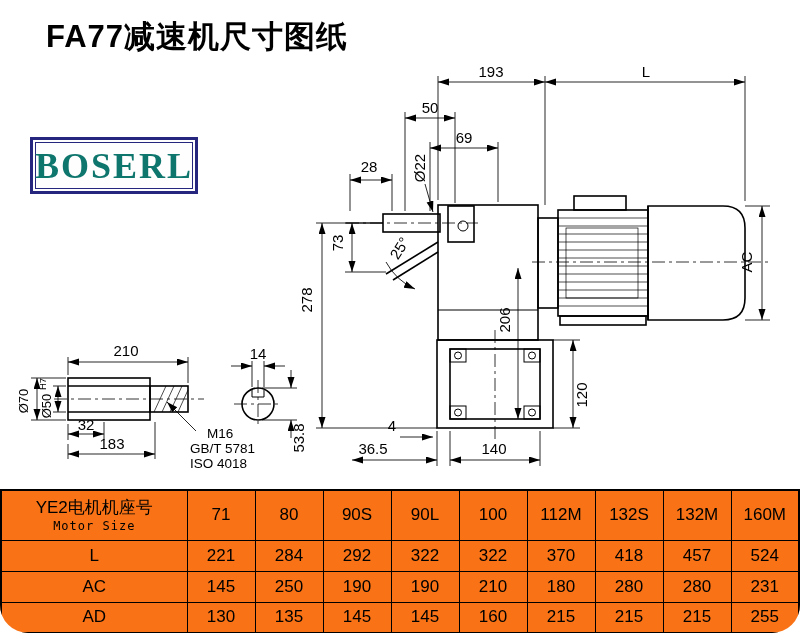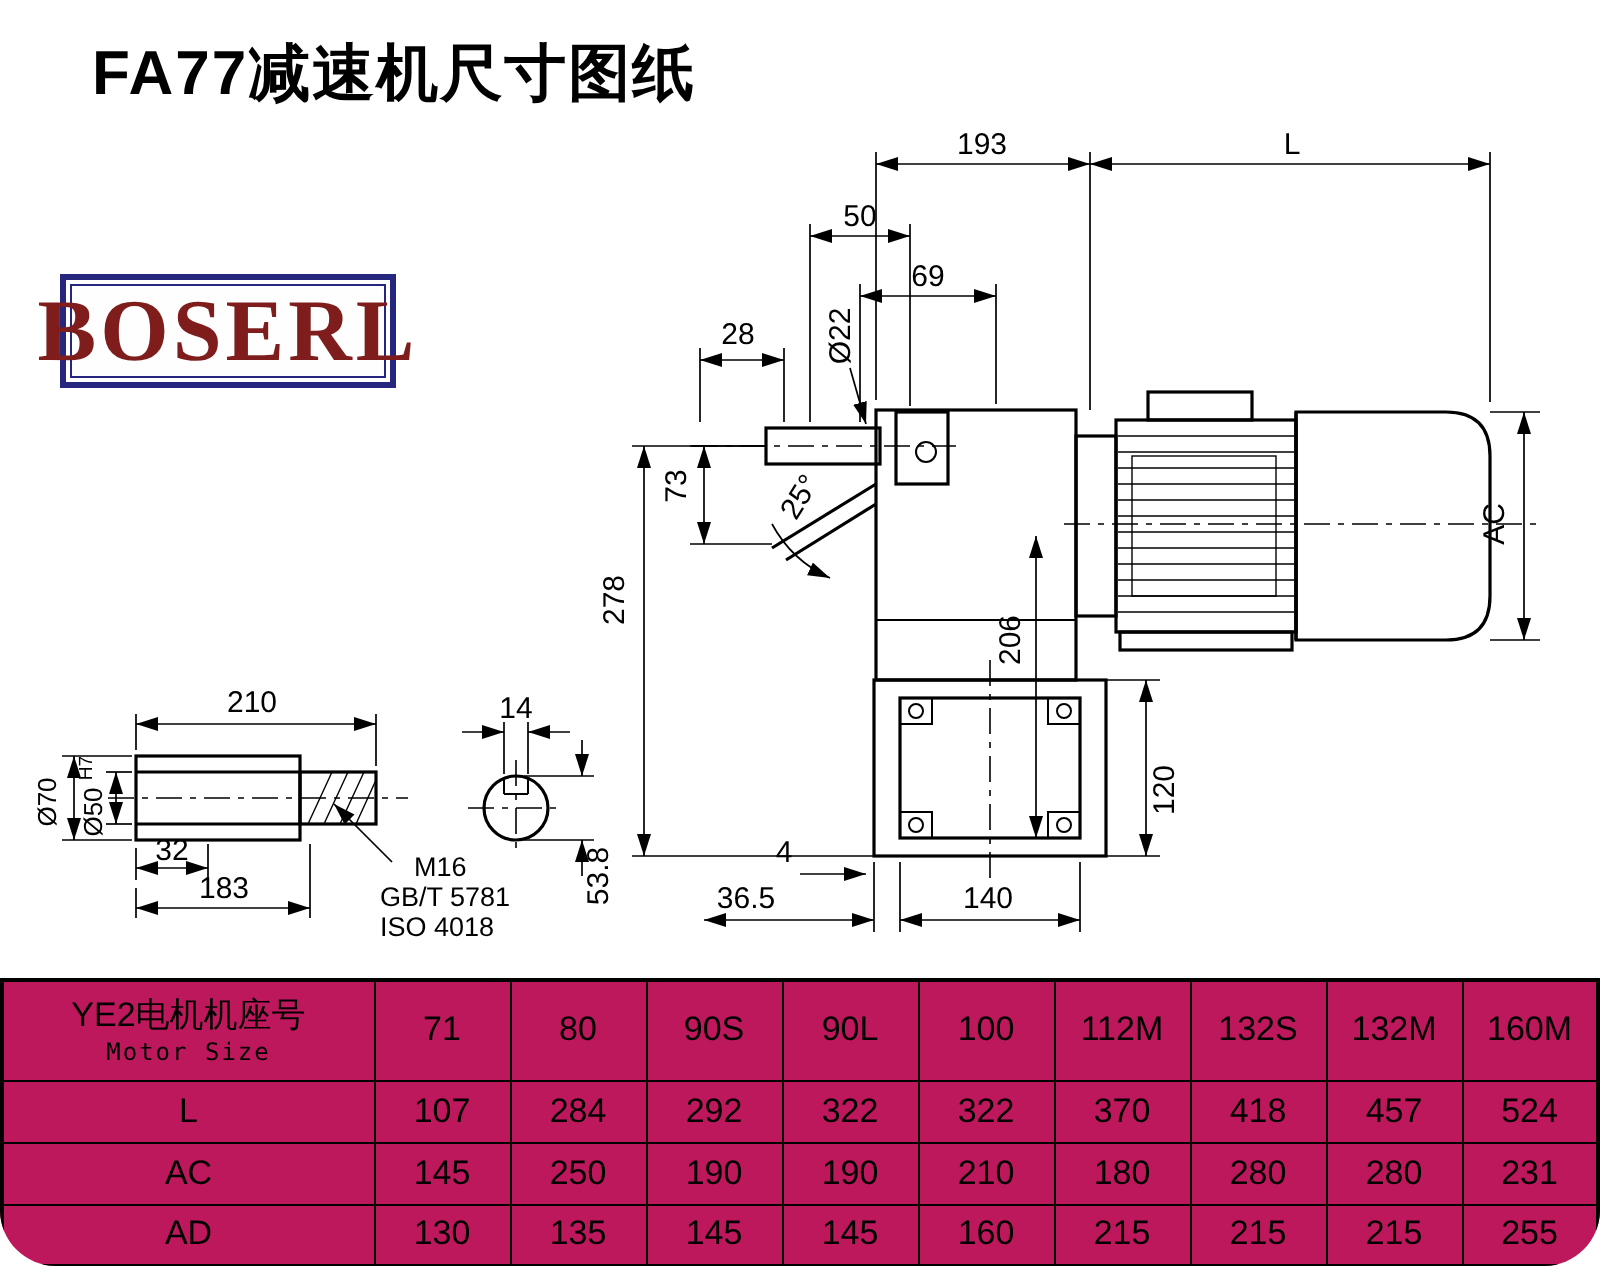--- a/index.html
+++ b/index.html
@@ -4,31 +4,31 @@
 <style>
   html,body { margin:0; padding:0; background:#fff; }
   .page { position:relative; width:800px; height:633px; background:#fff; overflow:hidden;
           font-family:"Liberation Sans", sans-serif; color:#000;border-radius:28px; }
   .title { position:absolute; left:46px; top:16px; font-size:31px; font-weight:700;
            letter-spacing:1px; white-space:nowrap; }
   .logo-box { position:absolute; left:30px; top:137px; width:168px; height:57px;
               border:3px solid #26267e; background:#fefefe; box-sizing:border-box; }
   .logo-inner { position:absolute; inset:2px; border:1px solid #26267e;
                 display:flex; align-items:center; justify-content:center; }
-  .logo-text { font-family:"Liberation Serif", serif; font-size:44px; font-weight:600;
-               color:#7f1d1d; letter-spacing:2px; line-height:1; }
+  .logo-text { font-family:"Liberation Serif", serif; font-size:36px; font-weight:600;
+               color:#0f766e; letter-spacing:2px; line-height:1; }
   svg.drawing { position:absolute; left:0; top:0; }
   .dimtext text { font-family:"Liberation Sans", sans-serif; font-size:15px; fill:#000;
                   text-anchor:middle; }
   .dimtext text.callout { text-anchor:start; font-size:13.5px; }
   .dimtext text.small { font-size:13px; }
   .dimtext text.tiny { font-size:9.5px; }
   table.dims-table { position:absolute; left:0; top:489px; width:799px;
                      border-collapse:collapse; table-layout:fixed;
-                     border:2px solid #000; background:#be185d; }
+                     border:2px solid #000; background:#f97316; }
   table.dims-table th, table.dims-table td {
       border:1px solid #000; text-align:center; vertical-align:middle;
       font-size:17px; font-weight:400; padding:0; overflow:hidden; }
   tr.hdr { height:50px; }
   tr.rowv { height:31px; }
   .hdr-cn { font-size:17px; line-height:1.25; }
   .hdr-en { font-family:"DejaVu Sans Mono", monospace; font-size:12px; line-height:1.2;
             letter-spacing:1px; }
 </style>
 </head>
@@ -244,21 +244,21 @@
         <th>90S</th>
         <th>90L</th>
         <th>100</th>
         <th>112M</th>
         <th>132S</th>
         <th>132M</th>
         <th>160M</th>
       </tr>
       <tr class="rowv">
         <td>L</td>
-        <td>107</td>
+        <td>221</td>
         <td>284</td>
         <td>292</td>
         <td>322</td>
         <td>322</td>
         <td>370</td>
         <td>418</td>
         <td>457</td>
         <td>524</td>
       </tr>
       <tr class="rowv">

